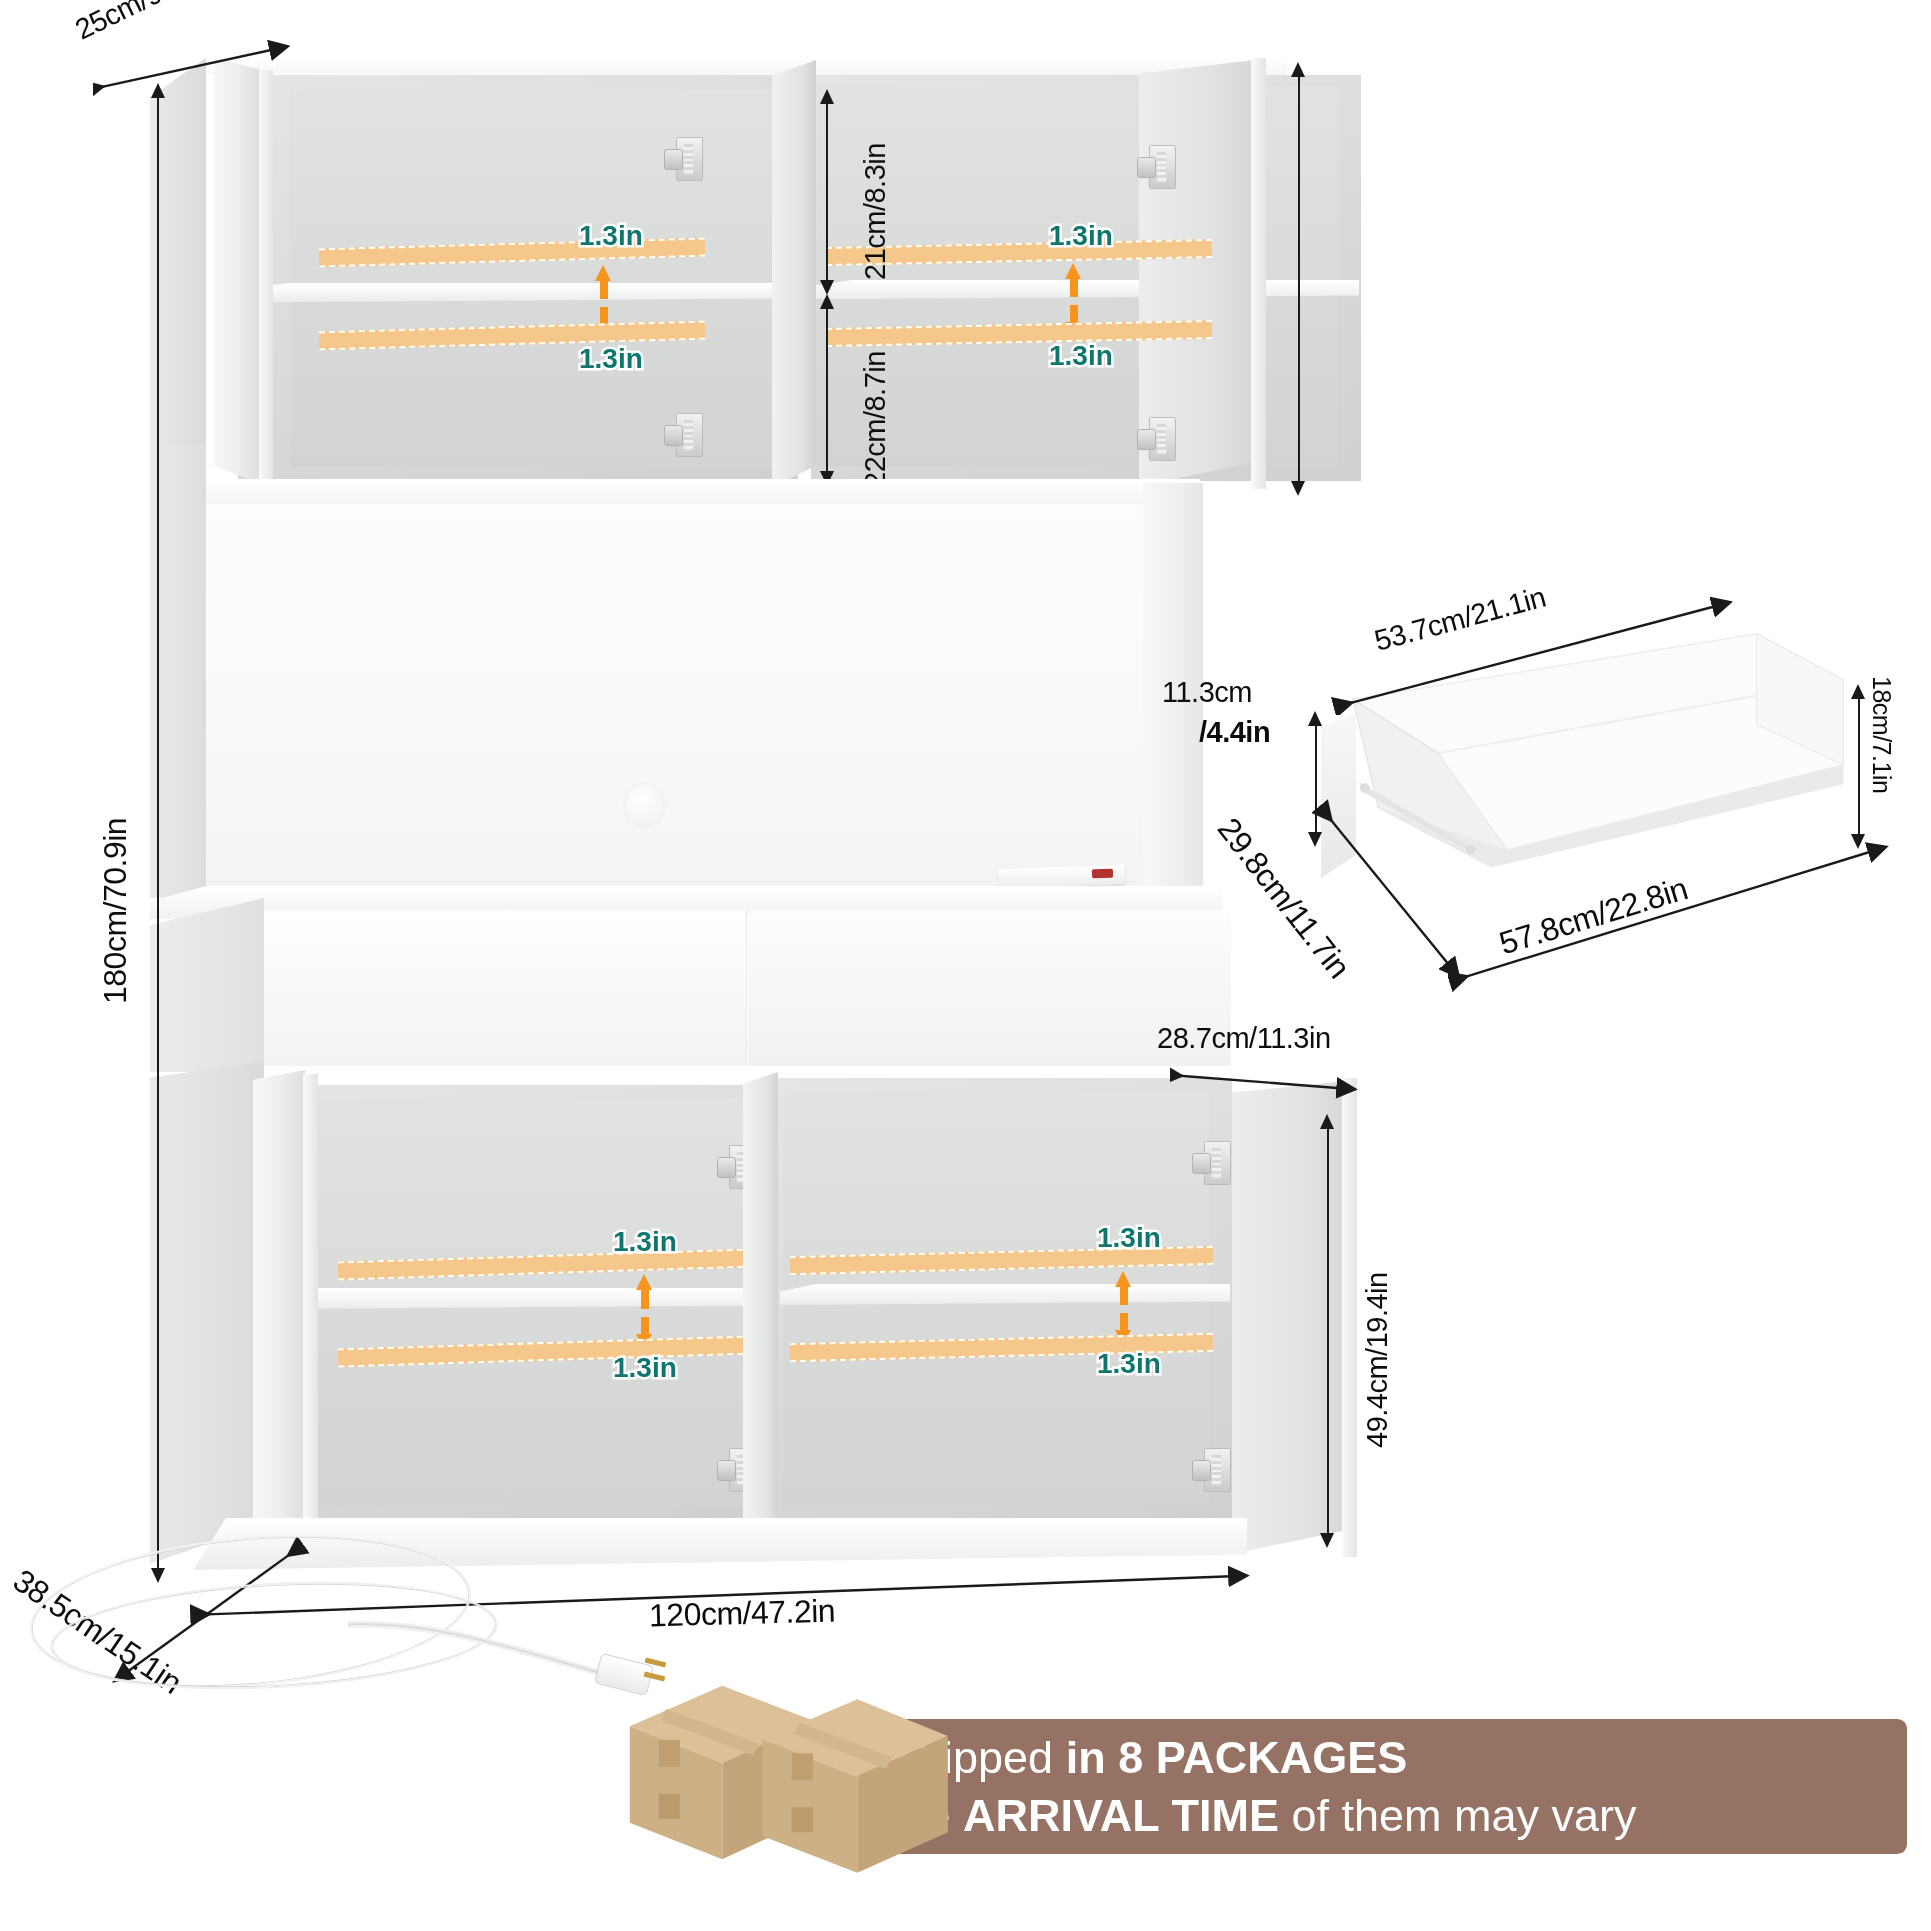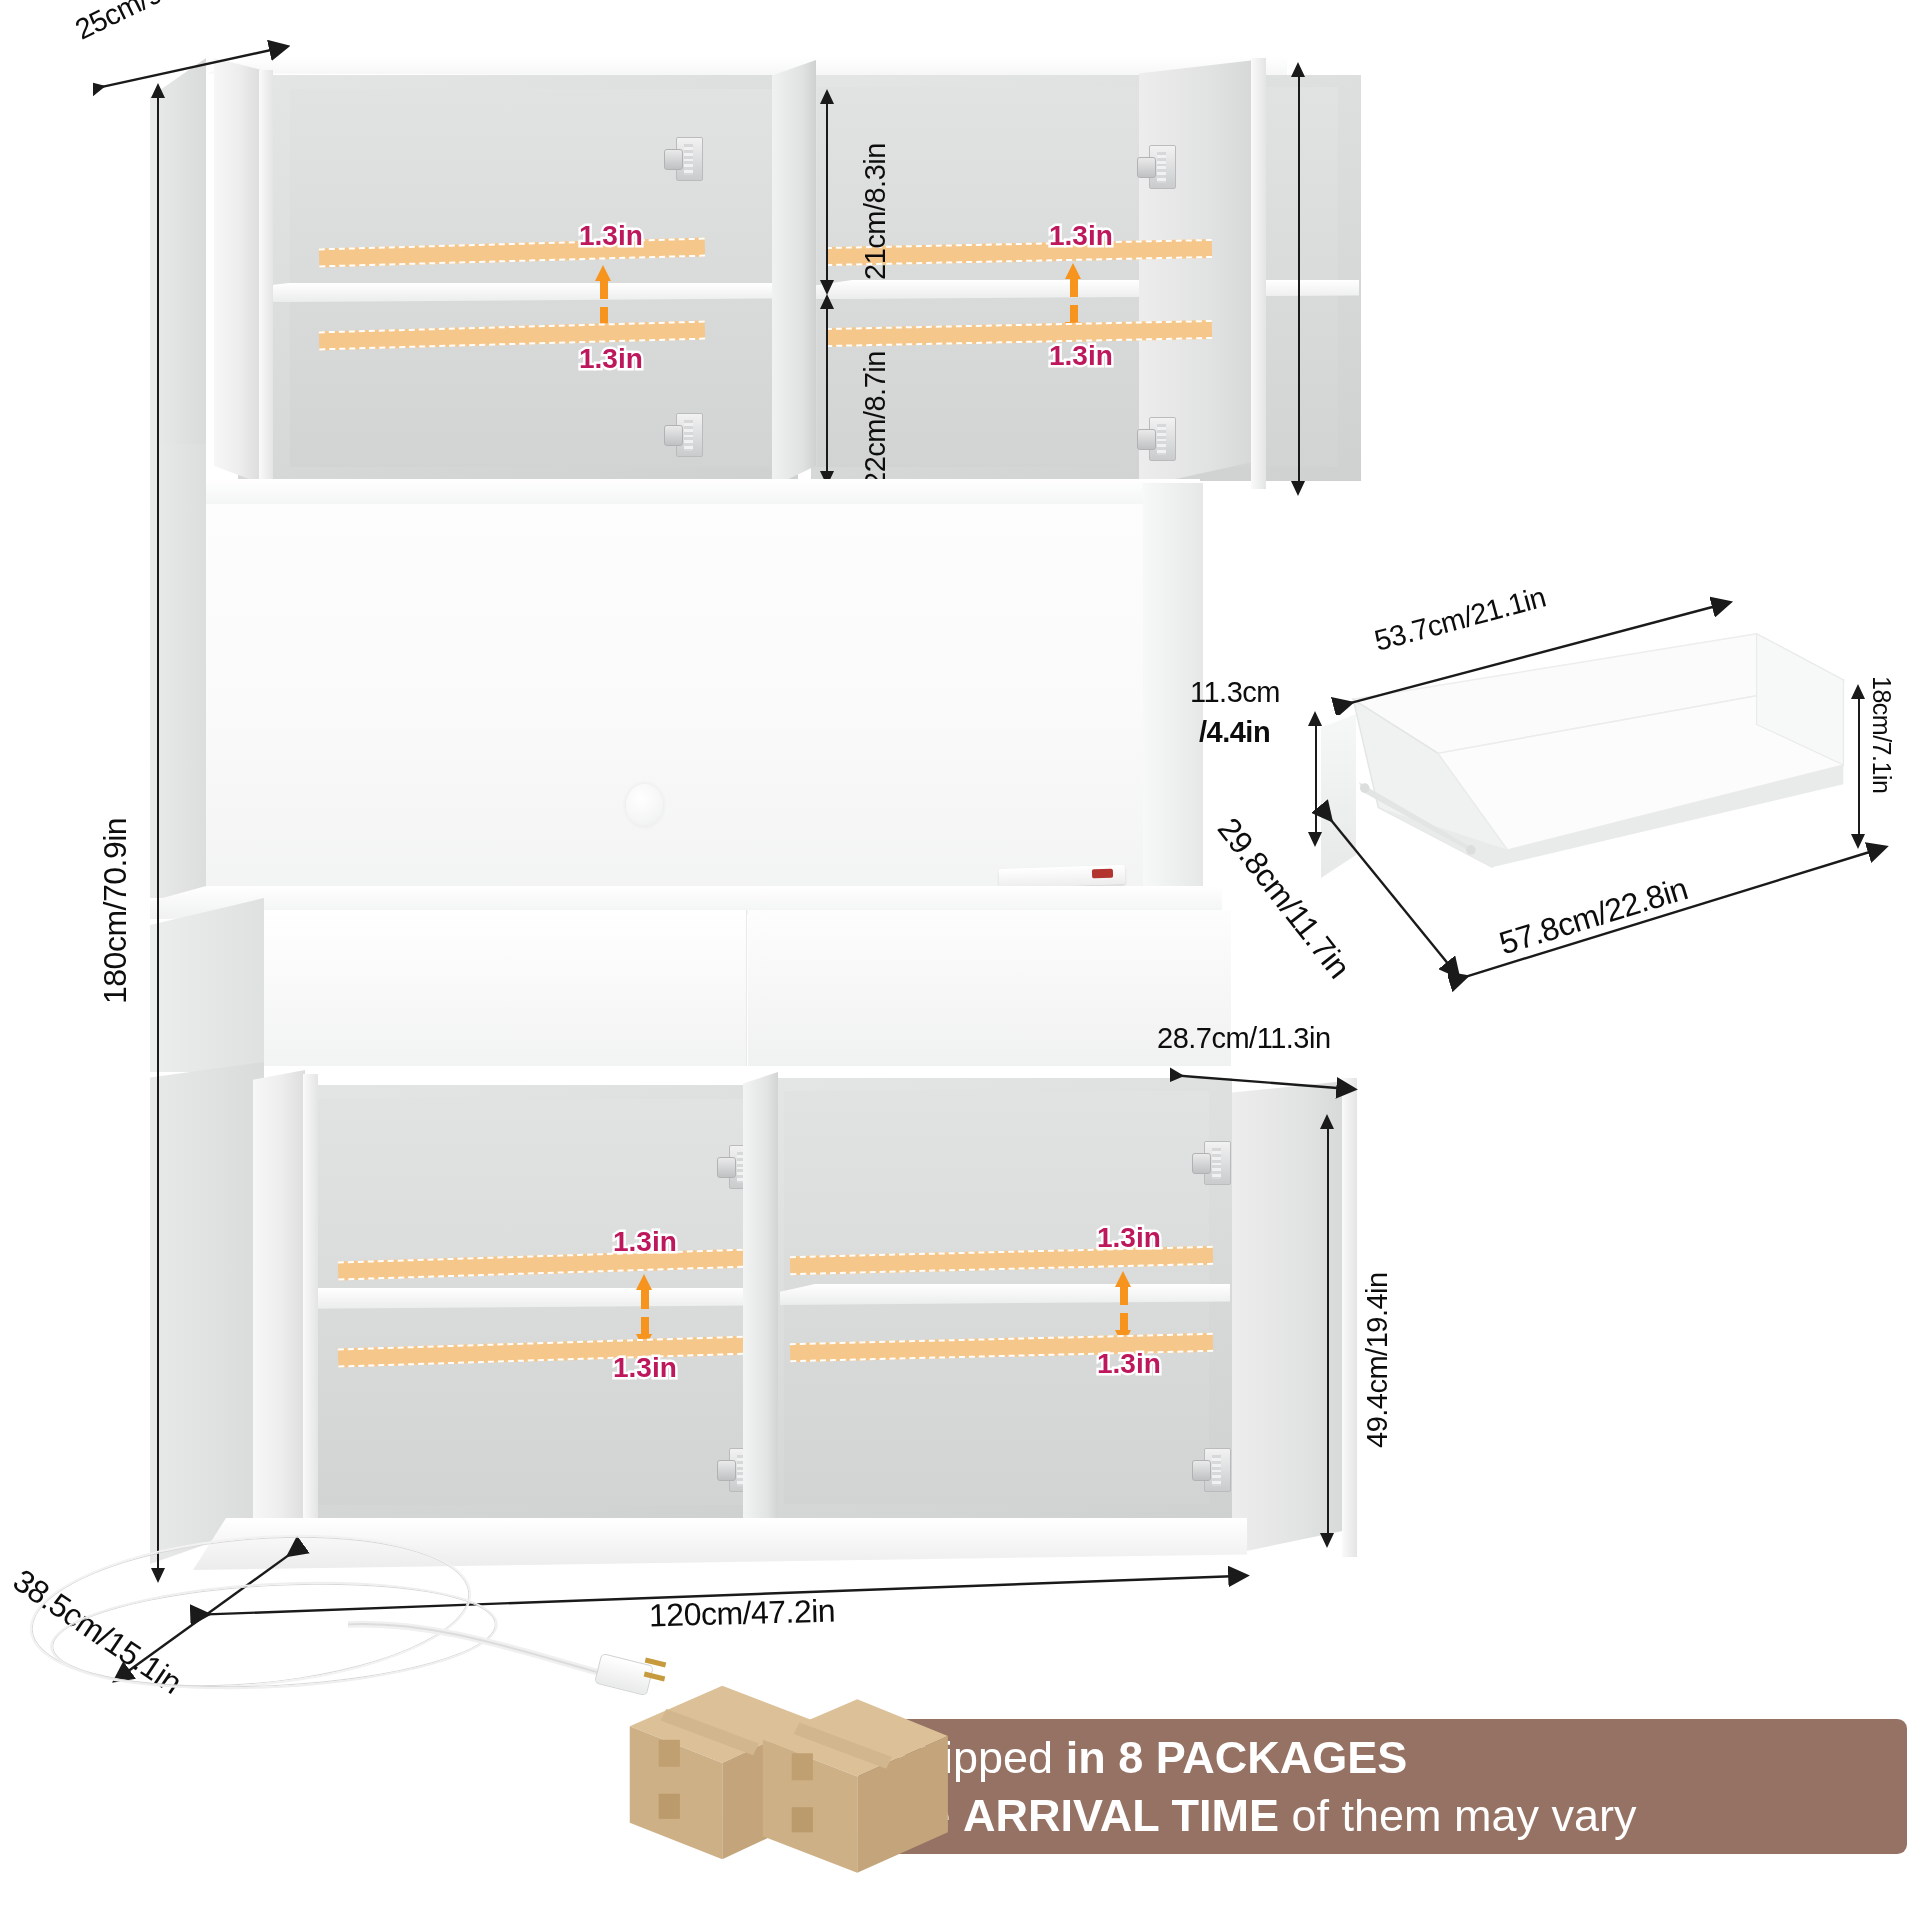--- a/index.html
+++ b/index.html
@@ -40,21 +40,21 @@
          background:linear-gradient(180deg,#f2f2f2,#c9cbcc);
          border:1px solid #b9bbbc;border-radius:1.9px;}
   .hinge:before{content:"";position:absolute;left:-13.5px;top:10.6px;width:17.4px;height:19.3px;
          background:linear-gradient(180deg,#eaeaea,#bfc1c2);border:1px solid #b0b2b3;border-radius:2.9px;}
   .hinge:after{content:"";position:absolute;left:6.8px;top:5.8px;width:9.7px;height:31px;
          background:repeating-linear-gradient(180deg,#d6d8d9 0 2.9px,#f0f1f1 2.9px 5.8px);}
 
   
   .band{position:absolute;height:15.4px;background:#f6c78a;
         border-top:2.9px dashed #ffffff;border-bottom:2.9px dashed #ffffff;}
-  .inlbl{position:absolute;color:#be185d;font-weight:800;font-size:28px;
+  .inlbl{position:absolute;color:#0f766e;font-weight:800;font-size:28px;
          -webkit-text-stroke:4.8px #fff;paint-order:stroke fill;white-space:nowrap;}
   .oar{position:absolute;width:0;height:0;}
   .oar.up{border-left:8.7px solid transparent;border-right:8.7px solid transparent;border-bottom:16.4px solid #F7941D;}
   .oar.dn{border-left:8.7px solid transparent;border-right:8.7px solid transparent;border-top:16.4px solid #F7941D;}
   .ostem{position:absolute;width:7.7px;background:#F7941D;}
 
   
   .rot90{transform:rotate(-90deg);transform-origin:0 0;}
   .rot90cw{transform:rotate(90deg);transform-origin:0 0;}
 
@@ -334,21 +334,21 @@
       <circle cx="174" cy="240" r="5" fill="#dcdddd"></circle>
     </svg>
 
     <svg width="444" height="126" style="position:absolute;left:1323px;top:589px;" viewBox="0 0 460 130">
       <line x1="28" y1="118" x2="420" y2="14" stroke="#1a1a1a" stroke-width="2.5" marker-start="url(#ah)" marker-end="url(#ah)"></line>
     </svg>
     <div class="dim md" style="left:1371px;top:626px;transform:rotate(-15deg);transform-origin:0 0;">
       <span>53.7cm/21.1in</span>
     </div>
 
-    <div class="dim md" style="left:1190px;top:676px;">
+    <div class="dim md" style="left:1162px;top:676px;">
       <span>11.3cm</span>
     </div>
     <div class="dim md" style="left:1199px;top:716px;font-weight:800;">
       <span>/4.4in</span>
     </div>
     <div class="ln v" style="left:1315px;top:722px;height:116px;"></div>
     <div class="ar up" style="left:1308px;top:711px;"></div>
     <div class="ar dn" style="left:1308px;top:832px;"></div>
 
     <div class="ln v" style="left:1858px;top:695px;height:145px;"></div>

